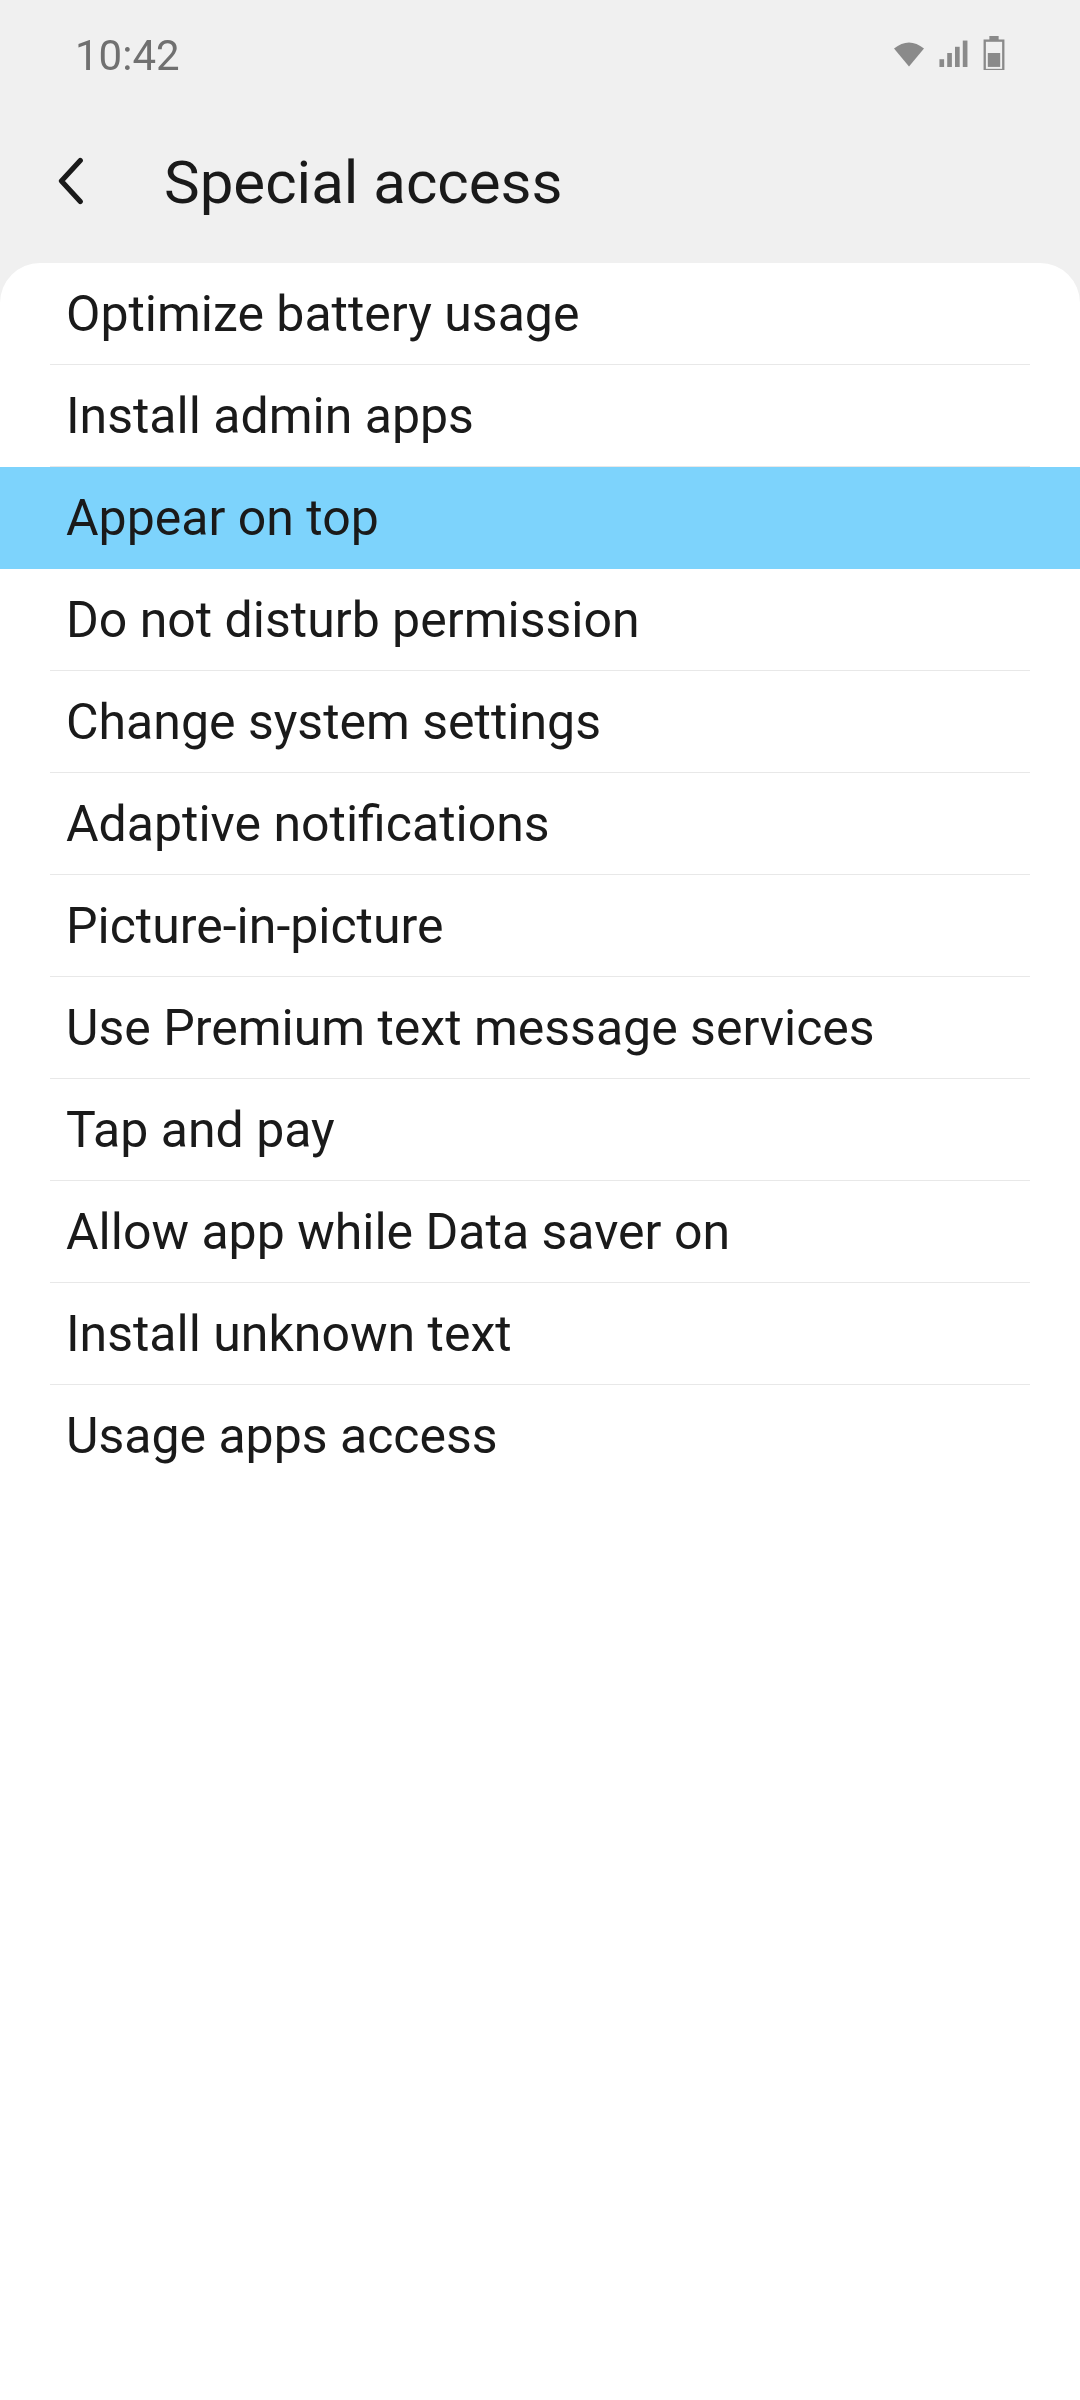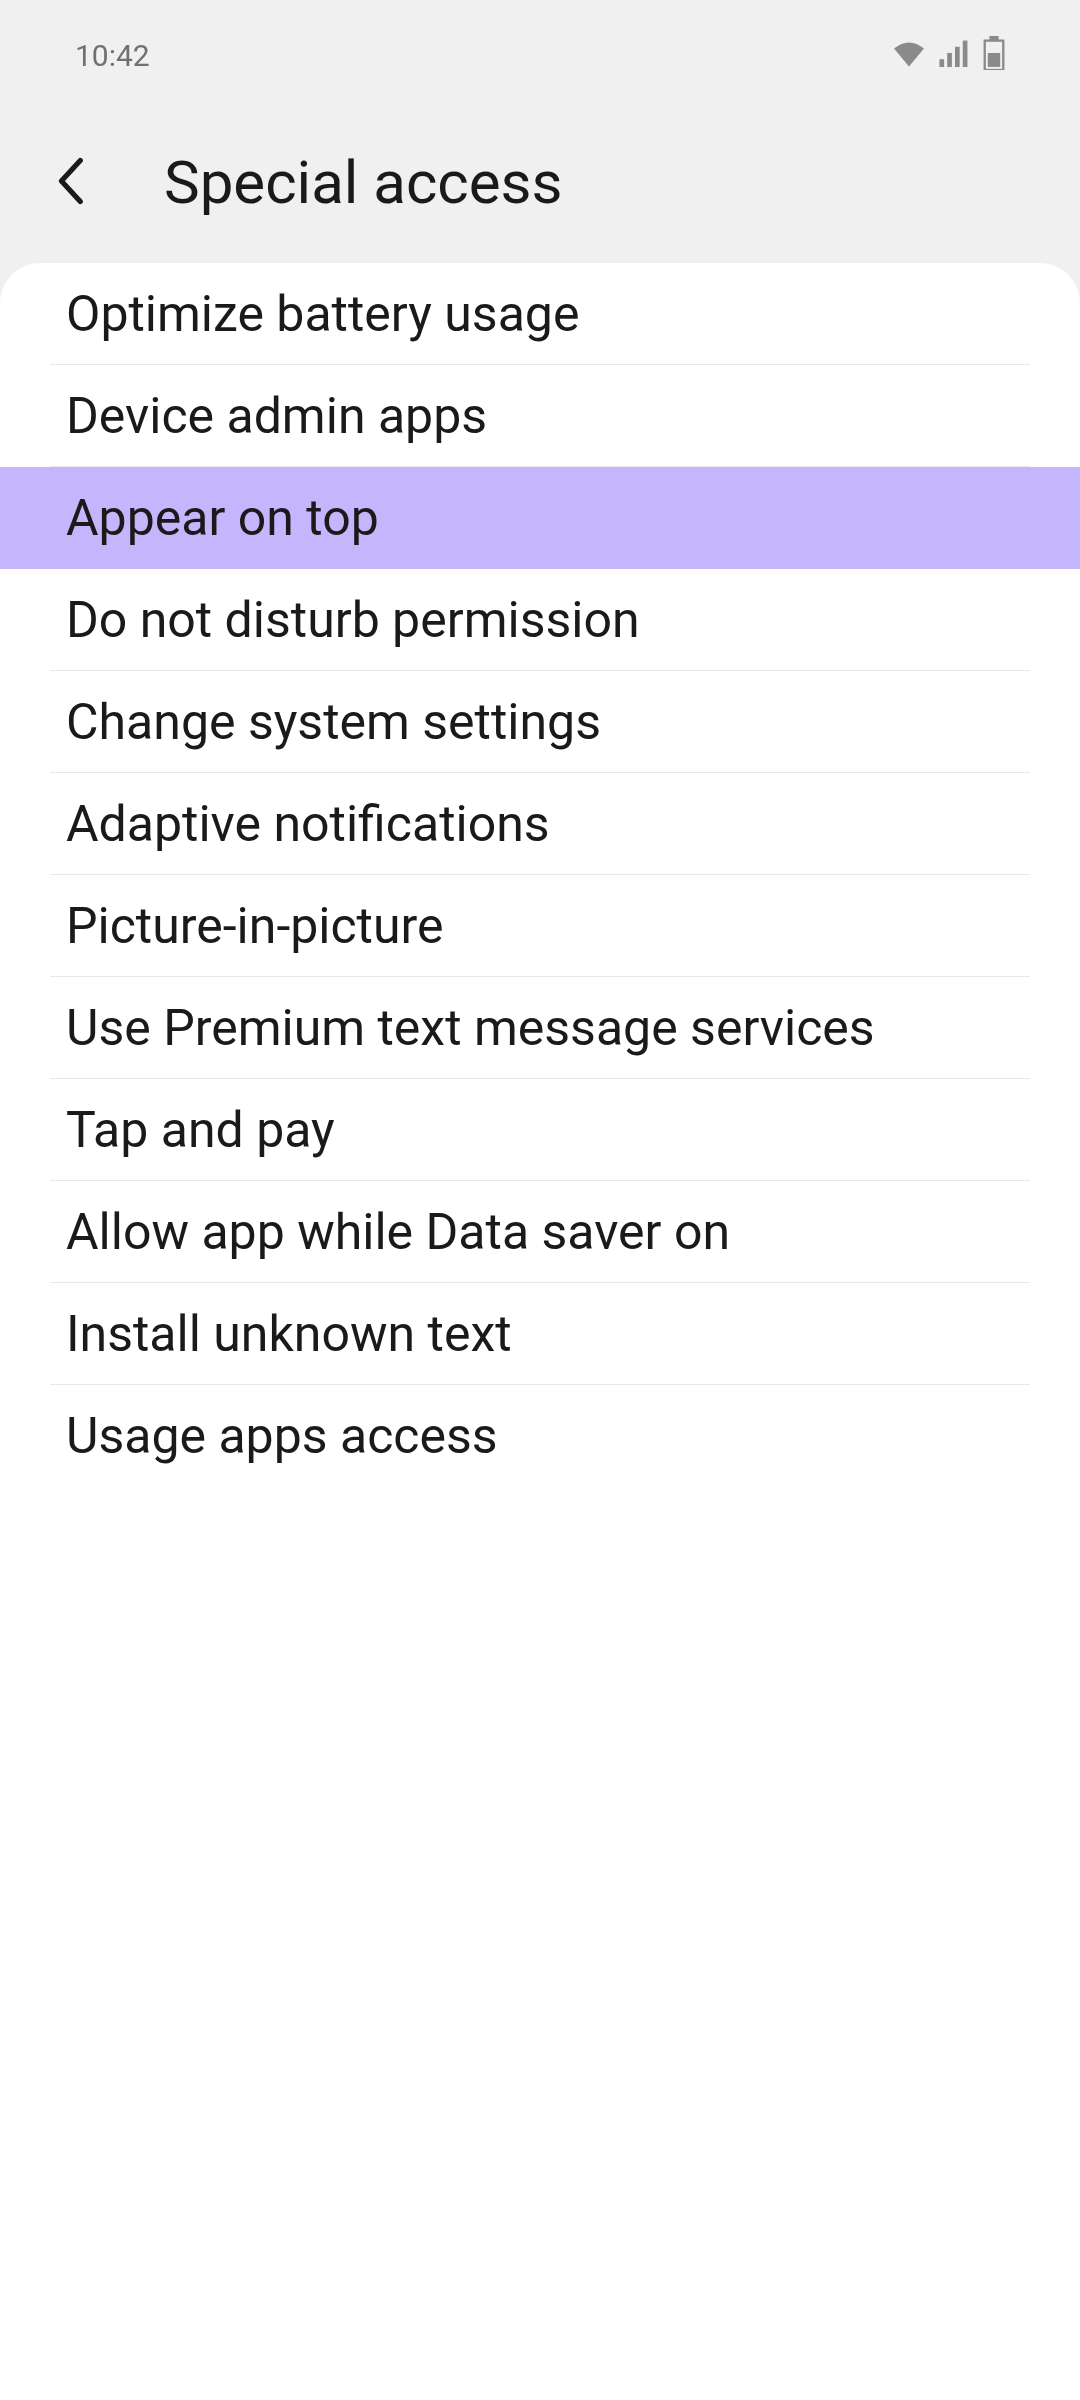--- a/index.html
+++ b/index.html
@@ -15,21 +15,21 @@
       overflow: hidden;
     }
     .status-bar {
       height: 110px;
       display: flex;
       justify-content: space-between;
       align-items: center;
       padding: 0 75px 0 75px;
     }
     .status-time {
-      font-size: 30px;
+      font-size: 42px;
       color: #707070;
       font-weight: 400;
     }
     .status-icons {
       display: flex;
       align-items: center;
       gap: 12px;
     }
     .status-icons svg {
       fill: #8a8a8a;
@@ -70,21 +70,21 @@
       bottom: 0;
       left: 50px;
       right: 50px;
       height: 1px;
       background: #e8e8e8;
     }
     .list-item:last-child::after {
       display: none;
     }
     .list-item.highlighted {
-      background: #c4b5fd;
+      background: #7dd3fc;
     }
     .list-item.highlighted::after {
       display: none;
     }
     .list-item-label {
       font-size: 50px;
       color: #1a1a1a;
       font-weight: 400;
     }
   </style>
@@ -123,21 +123,21 @@
       <svg width="28" height="48" viewBox="0 0 16 28">
         <path d="M14 2 L3 14 L14 26" stroke="#1a1a1a" stroke-width="3" fill="none" stroke-linecap="round" stroke-linejoin="round"></path>
       </svg>
     </span>
   </div>
   <h1 class="page-title">Special access</h1>
 </div>
 
 <div class="content-card" id="list-container">
 <div class="list-item"><span class="list-item-label">Optimize battery usage</span></div>
-    <div class="list-item"><span class="list-item-label">Device admin apps</span></div>
+    <div class="list-item"><span class="list-item-label">Install admin apps</span></div>
     <div class="list-item highlighted"><span class="list-item-label">Appear on top</span></div>
     <div class="list-item"><span class="list-item-label">Do not disturb permission</span></div>
     <div class="list-item"><span class="list-item-label">Change system settings</span></div>
     <div class="list-item"><span class="list-item-label">Adaptive notifications</span></div>
     <div class="list-item"><span class="list-item-label">Picture-in-picture</span></div>
     <div class="list-item"><span class="list-item-label">Use Premium text message services</span></div>
     <div class="list-item"><span class="list-item-label">Tap and pay</span></div>
     <div class="list-item"><span class="list-item-label">Allow app while Data saver on</span></div>
     <div class="list-item"><span class="list-item-label">Install unknown text</span></div>
     <div class="list-item"><span class="list-item-label">Usage apps access</span></div>

